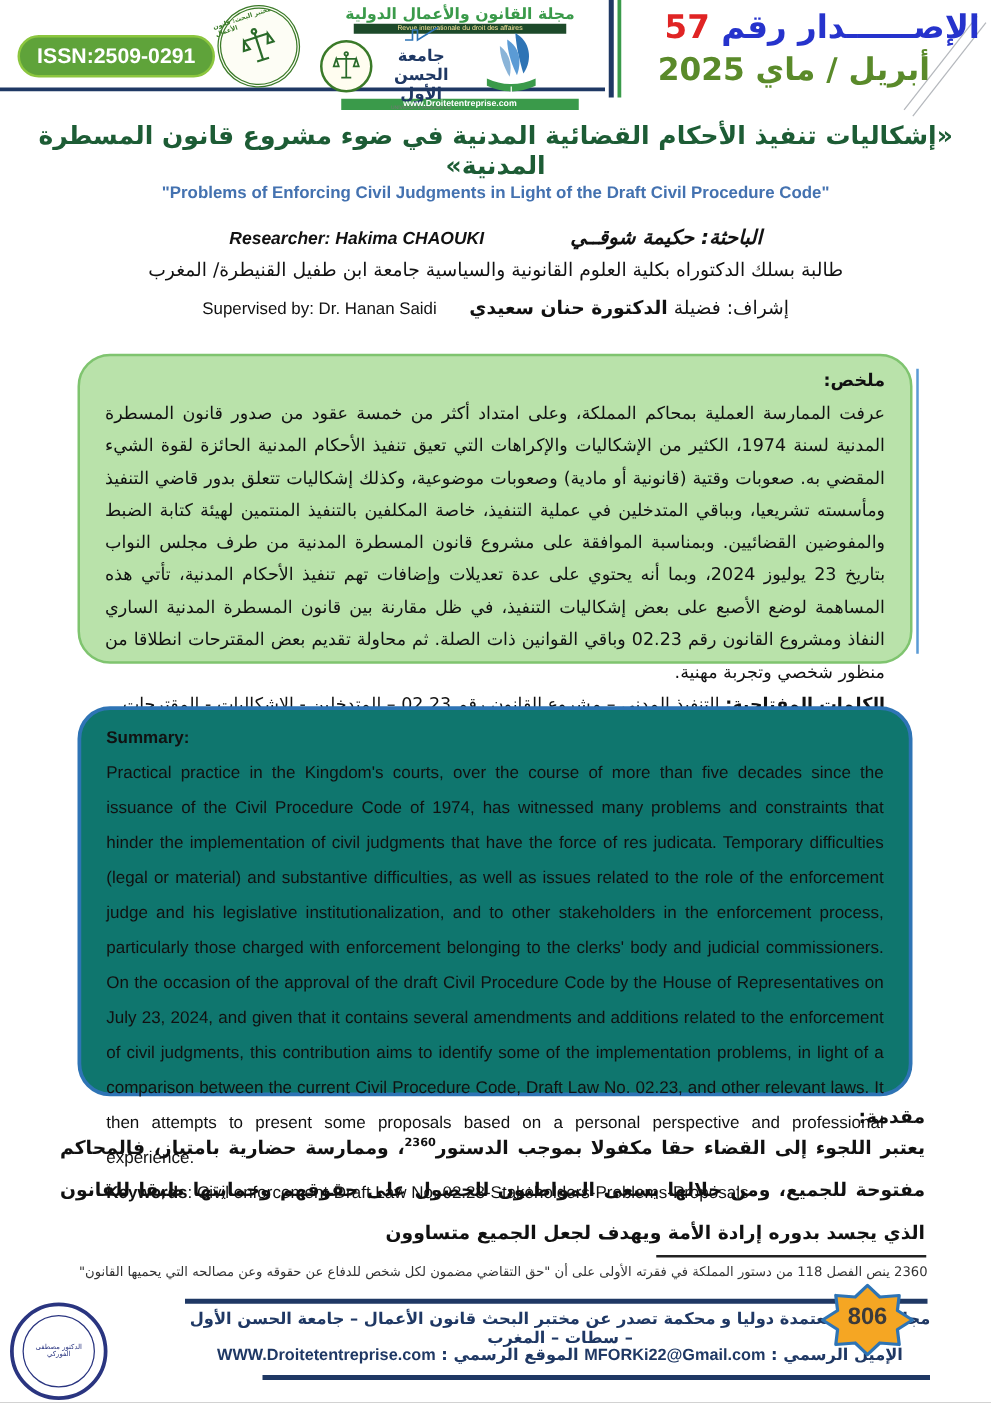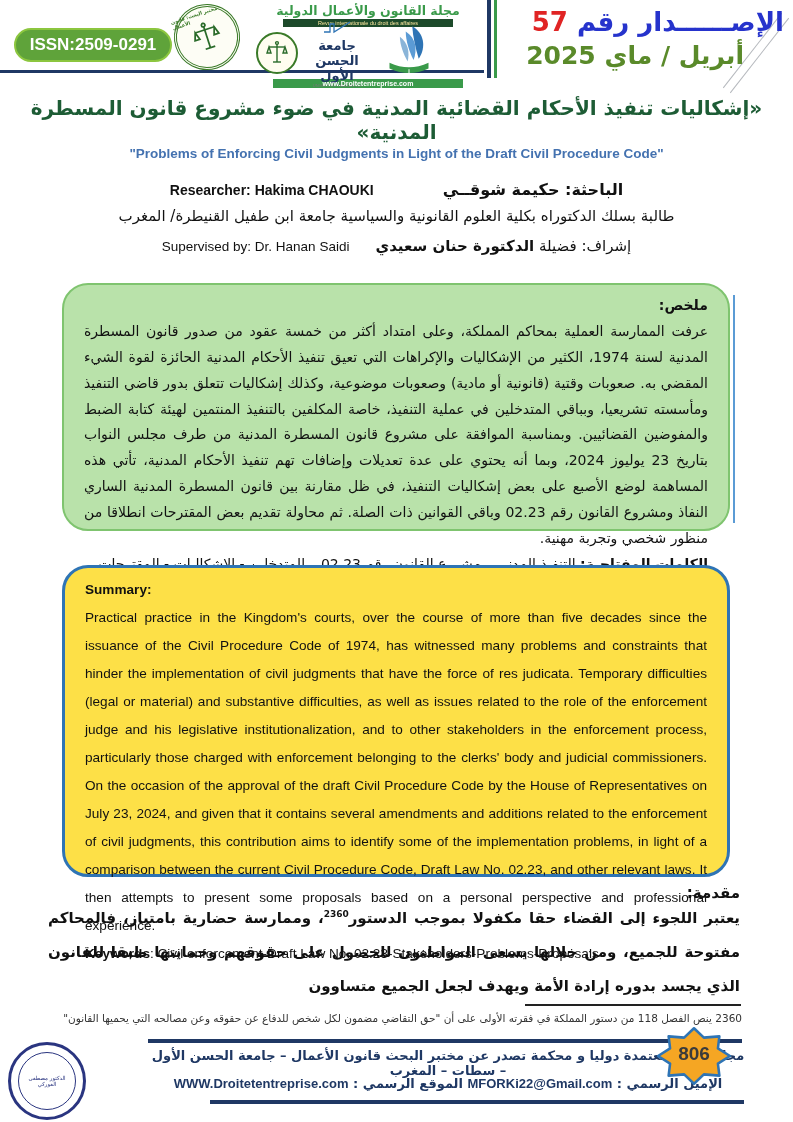--- a/index.html
+++ b/index.html
@@ -35,37 +35,37 @@
   .issue-l1 .num { color:#e02424; }
   .issue-l2 { font-size:25px; font-weight:bold; color:#5a8a2a; line-height:1.3; padding-right:40px; }
   .diag1, .diag2 { position:absolute; width:95px; border-top:1.5px solid #b5b8bd; transform:rotate(-52deg); }
   .diag1 { left:705px; top:50px; } .diag2 { left:712px; top:55px; }
 
   
   .title-ar { position:absolute; left:0; top:96px; width:100%; text-align:center; direction:rtl;
     color:#1d5c35; font-weight:bold; font-size:20px; }
   .title-en { position:absolute; left:0; top:146px; width:100%; text-align:center; color:#4472b0;
     font-weight:bold; font-size:13.5px; font-family:"Liberation Sans", sans-serif; }
-  .auth1 { position:absolute; left:0; top:180px; width:100%; display:flex; justify-content:center; gap:69px; align-items:baseline; }
+  .auth1 { position:absolute; left:0; top:180px; width:100%; display:flex; justify-content:center; gap:69px; align-items:baseline;font-style:italic; }
   .auth1 .en { font-family:"Liberation Sans", sans-serif; font-weight:bold; font-size:14px; color:#111; }
   .auth1 .ar { direction:rtl; font-weight:bold; font-size:16px; color:#111; }
   .auth2 { position:absolute; left:0; top:207px; width:100%; text-align:center; direction:rtl; font-size:15px; color:#111; }
   .auth3 { position:absolute; left:0; top:237px; width:100%; display:flex; justify-content:center; gap:26px; align-items:baseline; }
   .auth3 .en { font-family:"Liberation Sans", sans-serif; font-size:13.5px; color:#111; }
   .auth3 .ar { direction:rtl; font-size:15px; color:#111; }
   .auth3 .ar b { font-weight:bold; }
 
   
   .box-ar { position:absolute; left:62px; top:283px; width:668px; height:248px; background:#b9e2aa;
     border:2px solid #7fc46f; border-radius:26px; padding:8px 20px 6px; direction:rtl;
     font-size:14px; line-height:1.85; color:#111; text-align:justify; }
   .box-ar::before { content:""; position:absolute; right:-7px; top:10px; bottom:6px; width:2px; background:#5b9bd5; }
   .box-ar .h { font-weight:bold; }
   .box-ar .kw-label { font-weight:bold; }
-  .box-en { position:absolute; left:62px; top:565px; width:668px; height:312px; background:#fde047;
+  .box-en { position:absolute; left:62px; top:565px; width:668px; height:312px; background:#0f766e;
     border:3px solid #2e74b5; border-radius:26px; padding:8px 20px 6px;
     font-family:"Liberation Sans", sans-serif; font-size:13.6px; line-height:2.06; color:#111; text-align:justify; }
   .box-en .h { font-weight:bold; }
   .box-en .kw-label { font-weight:bold; }
 
   
   .intro { position:absolute; left:48px; top:884px; width:692px; direction:rtl; color:#111; }
   .intro .h { font-weight:bold; font-size:15px; }
   .intro .p { font-size:15px; line-height:2.25; text-align:justify;font-weight:bold; }
   .intro sup { font-size:9px; }

